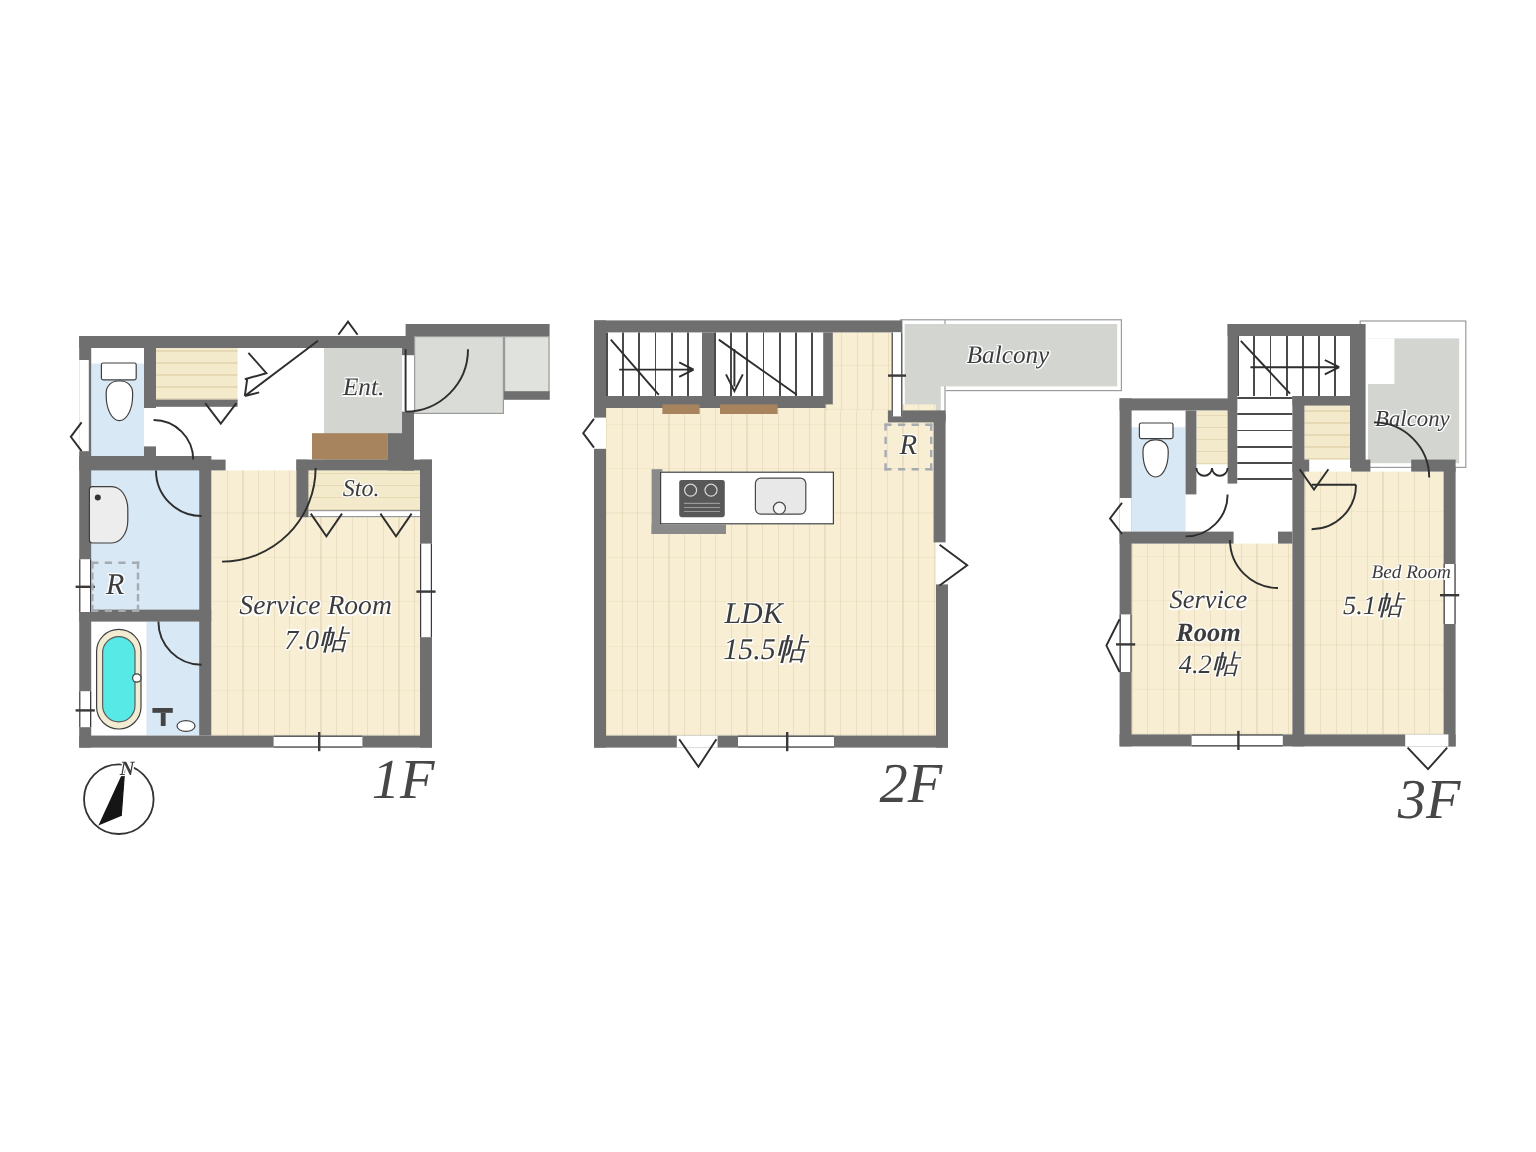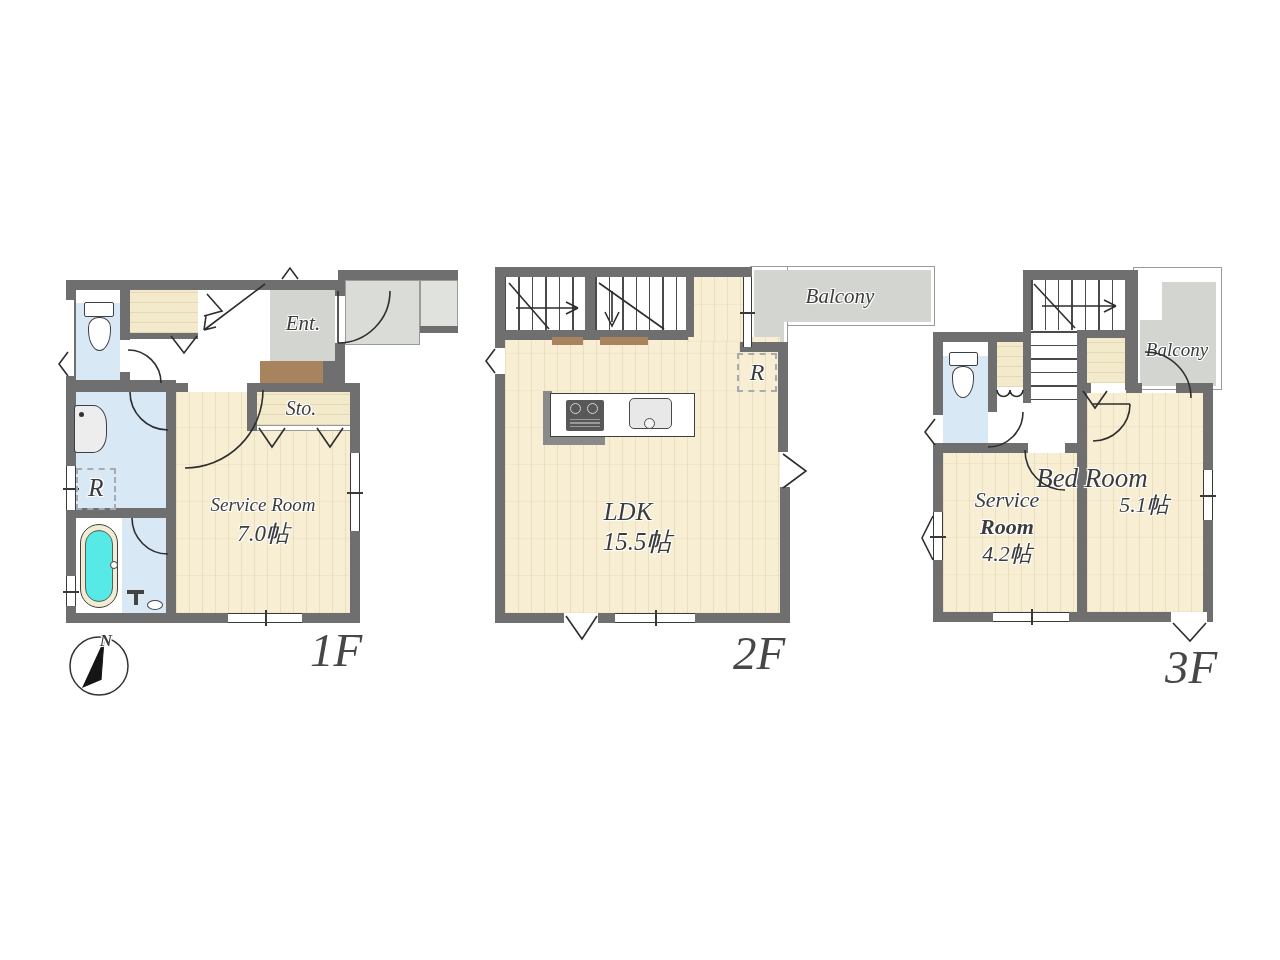--- a/index.html
+++ b/index.html
@@ -90,21 +90,21 @@
     <div class="dash" style="left:76px;top:468px;width:40px;height:42px;"></div>
     <div class="fix" style="left:80px;top:524px;width:38px;height:84px;background:#f2ecd2;border:1.4px solid #3f3f3f;border-radius:19px;"></div>
     <div class="fix" style="left:85px;top:530px;width:28px;height:72px;background:#57e9e6;border:1px solid #5c5c5c;border-radius:14px;"></div>
     <div class="fix" style="left:110px;top:561px;width:8px;height:8px;background:#fff;border:1.3px solid #3f3f3f;border-radius:50%;"></div>
     <div class="fix" style="left:127px;top:590px;width:17px;height:4px;background:#444;"></div>
     <div class="fix" style="left:134px;top:594px;width:4px;height:11px;background:#444;"></div>
     <div class="fix" style="left:147px;top:600px;width:16px;height:10px;background:#fff;border:1.3px solid #444;border-radius:50%;"></div>
 
     <div class="lbl" style="left:303px;top:323px;font-size:21px;">Ent.</div>
     <div class="lbl" style="left:301px;top:408px;font-size:20px;">Sto.</div>
-    <div class="lbl" style="left:263px;top:505px;font-size:19px;">Service Room</div>
+    <div class="lbl" style="left:263px;top:505px;font-size:23px;">Service Room</div>
     <div class="lbl" style="left:263px;top:533px;font-size:23px;">7.0帖</div>
     <div class="lbl" style="left:96px;top:488px;font-size:25px;">R</div>
     <div class="flabel" style="left:336px;top:650px;">1F</div>
   </div>
 
   <div>
 
     <div class="white border-grey" style="left:750px;top:266px;width:185px;height:60px;"></div>
     <div class="white border-grey" style="left:750px;top:266px;width:38px;height:84px;"></div>
     <div class="tile" style="left:754px;top:270px;width:177px;height:52px;"></div>
@@ -189,21 +189,21 @@
     <div class="win-h" style="left:993px;top:612px;width:76px;height:10px;"></div>
     <div class="white" style="left:1171px;top:612px;width:36px;height:10px;"></div>
 
     <div class="fix" style="left:949px;top:352px;width:29px;height:14px;background:#fff;border:1.4px solid #3f3f3f;border-radius:2px;"></div>
     <div class="fix" style="left:952px;top:366px;width:22px;height:32px;background:#fff;border:1.4px solid #3f3f3f;border-radius:45% 45% 50% 50%/30% 30% 62% 62%;"></div>
 
     <div class="lbl" style="left:1177px;top:350px;font-size:19px;">Balcony</div>
     <div class="lbl" style="left:1007px;top:500px;font-size:22px;">Service</div>
     <div class="lbl" style="left:1007px;top:527px;font-size:22px;font-weight:bold;">Room</div>
     <div class="lbl" style="left:1007px;top:554px;font-size:22px;">4.2帖</div>
-    <div class="lbl" style="left:1092px;top:478px;font-size:27px;">Bed Room</div>
+    <div class="lbl" style="left:1176px;top:478px;font-size:16px;">Bed Room</div>
     <div class="lbl" style="left:1144px;top:505px;font-size:22px;">5.1帖</div>
     <div class="flabel" style="left:1191px;top:667px;">3F</div>
   </div>
 
   <svg class="overlay" width="1280" height="960" viewBox="0 0 1280 960" stroke="#2e2e2e" stroke-width="1.6" fill="none" stroke-linejoin="miter">
 
     <path d="M128,350 A33,33 0 0 1 161,383"></path>
     <path d="M338,291 L338,343"></path>
     <path d="M338,343 A52,52 0 0 0 390,291"></path>
     <path d="M263,390 A78,78 0 0 1 185,468"></path>

